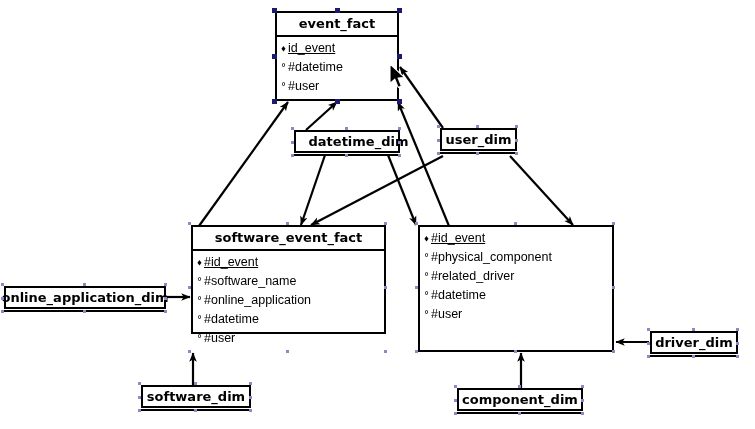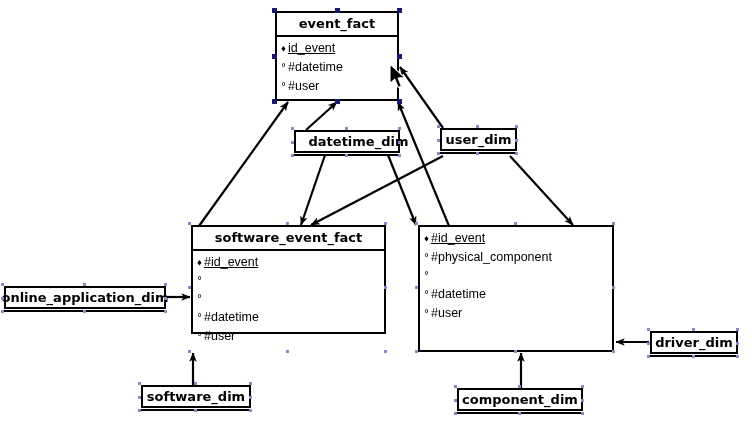--- a/index.html
+++ b/index.html
@@ -172,23 +172,25 @@
       </div>
       <div class="entity" style="left: 191px; top: 225px; width: 195px; height: 109px;">
         <div class="entity-title">software_event_fact</div>
         <div class="attr-list">
           <div class="attr pk">
             <span class="attr-marker key">♦</span>
             <span class="attr-name">#id_event</span>
           </div>
           <div class="attr">
             <span class="attr-marker">°</span>
-          </div>
-          <div class="attr">
-            <span class="attr-marker">°</span>
+            <span class="attr-name">#software_name</span>
+          </div>
+          <div class="attr">
+            <span class="attr-marker">°</span>
+            <span class="attr-name">#online_application</span>
           </div>
           <div class="attr">
             <span class="attr-marker">°</span>
             <span class="attr-name">#datetime</span>
           </div>
           <div class="attr">
             <span class="attr-marker">°</span>
             <span class="attr-name">#user</span>
           </div>
         </div>
@@ -198,20 +200,21 @@
           <div class="attr pk">
             <span class="attr-marker key">♦</span>
             <span class="attr-name">#id_event</span>
           </div>
           <div class="attr">
             <span class="attr-marker">°</span>
             <span class="attr-name">#physical_component</span>
           </div>
           <div class="attr">
             <span class="attr-marker">°</span>
+            <span class="attr-name">#related_driver</span>
           </div>
           <div class="attr">
             <span class="attr-marker">°</span>
             <span class="attr-name">#datetime</span>
           </div>
           <div class="attr">
             <span class="attr-marker">°</span>
             <span class="attr-name">#user</span>
           </div>
         </div>

